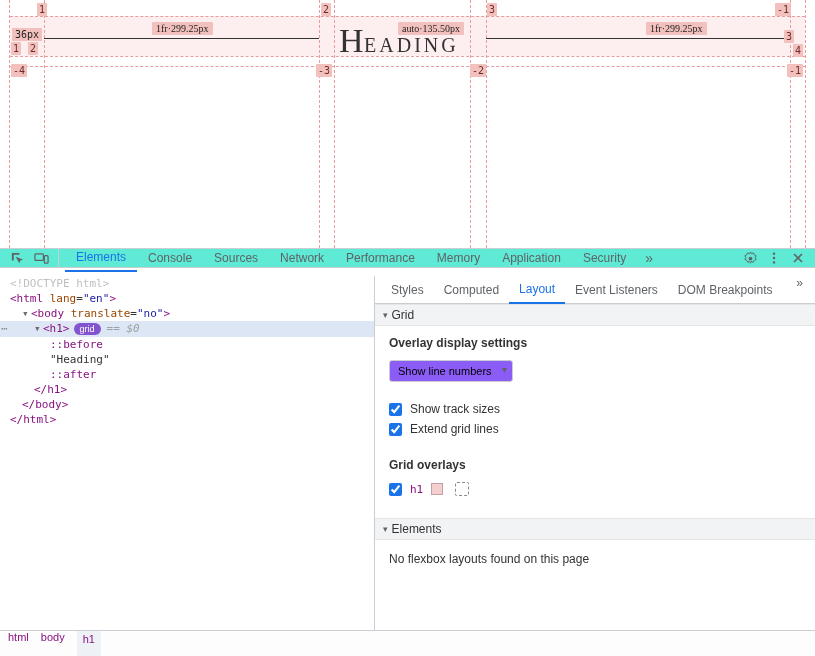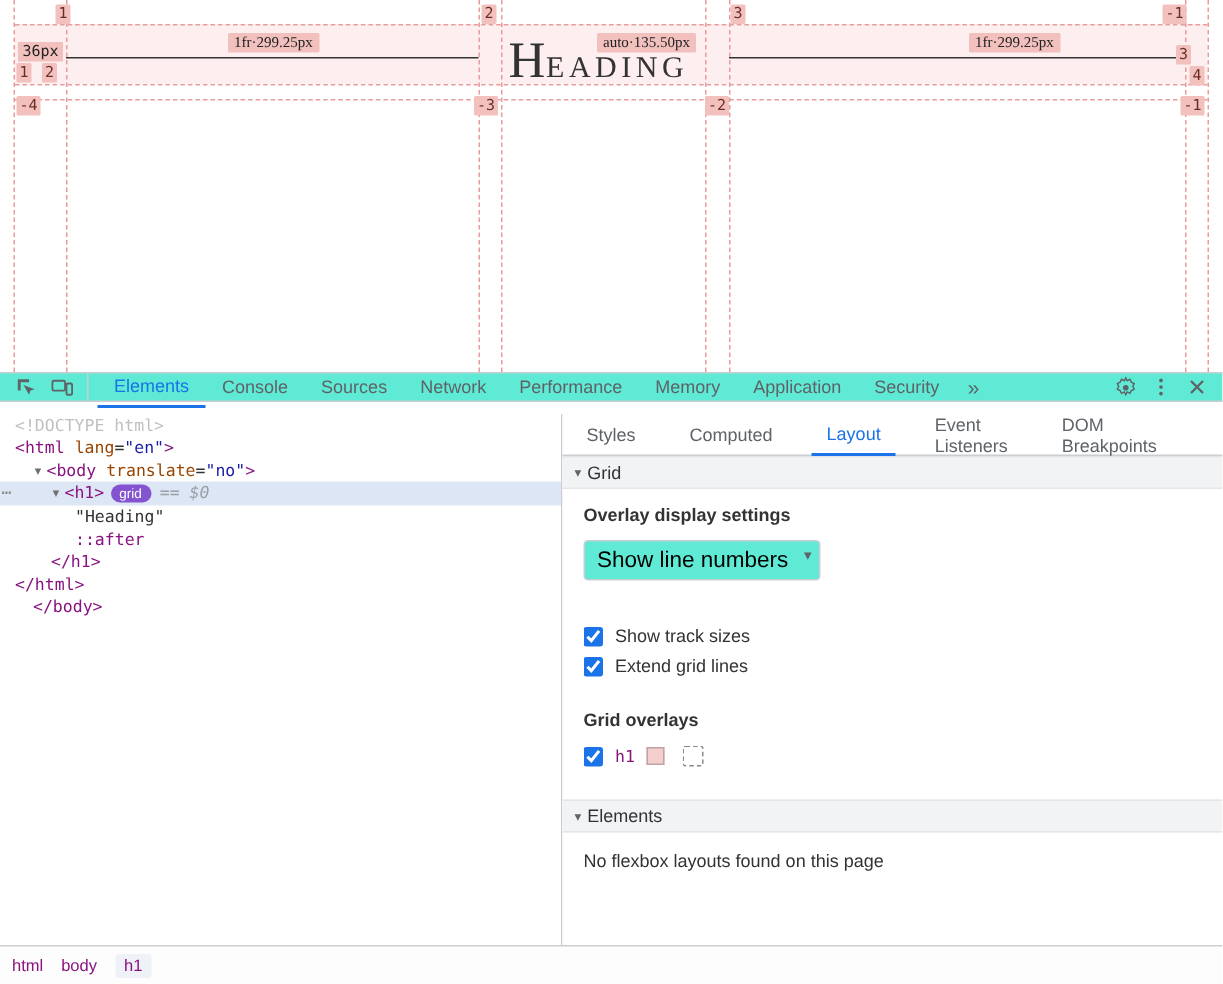--- a/index.html
+++ b/index.html
@@ -70,49 +70,49 @@
 .gridbadge {
   background: #8453cf; color: #fff; border-radius: 8px; font-size: 9px; padding: 1px 6px; margin-left: 4px; font-family: -apple-system, sans-serif; text-transform: lowercase;
 }
 .eqdollar { color: #9aa0a6; font-style: italic; margin-left: 6px; }
 
 
 .rightpane {
   position: absolute; top: 276px; left: 375px; right: 0; bottom: 26px; background: #fff; display: flex; flex-direction: column;
 }
 .rightpane .tabrow {
-  height: 28px; display: flex; border-bottom: 1px solid #cacdd1; padding: 0 6px; gap: 16px;
+  height: 28px; display: flex; border-bottom: 1px solid #cacdd1; padding: 0 6px; gap: 0;
 }
 .rightpane .tabrow .tab { padding: 0 10px; height: 28px; display:flex; align-items:center; color:#5f6368; cursor:pointer; font-size: 12px; }
 .rightpane .tabrow .tab.active { color:#1a73e8; border-bottom: 2px solid #1a73e8; }
 .rightpane .tabrow .spacer { flex:1; }
 .rightpane .tabrow .more { color:#5f6368; padding: 0 6px; }
 .section-hdr {
   background: #f1f3f4; border-bottom: 1px solid #e3e5e7; border-top: 1px solid #e3e5e7; padding: 3px 8px; font-size: 12px; color: #333; display:flex; align-items:center; gap:4px;
 }
 .section-hdr .tri { font-size: 9px; color: #5f6368; }
 .section-body { padding: 10px 12px 16px 14px; font-size: 12px; color: #333; }
 .section-body .subhdr { font-weight: 600; margin-bottom: 10px; }
 .section-body .subhdr2 { font-weight: 600; margin: 4px 0 10px 0; }
 .section-body select {
-  font-size: 15px; padding: 4px 20px 4px 8px; border: 1px solid #cacdd1; border-radius: 3px; background: #5eead4; appearance: none; position: relative; margin-bottom: 24px;
+  font-size: 11px; padding: 4px 20px 4px 8px; border: 1px solid #cacdd1; border-radius: 3px; background: #8b5cf6; appearance: none; position: relative; margin-bottom: 14px;
 }
 .selwrap { position: relative; display:inline-block; }
 .selwrap::after { content: "▾"; position:absolute; right:6px; top:4px; font-size:10px; color:#5f6368; pointer-events:none; }
 .cbrow { display:flex; align-items:center; gap:8px; margin: 6px 0; }
 .cbrow input[type=checkbox] { accent-color: #1a73e8; width:13px; height:13px; }
 .swatch { width:12px; height:12px; background:#f5cfcf; border:1px solid #bfa2a2; display:inline-block; }
 .dashedbtn { width:14px; height:14px; border:1px dashed #888; display:inline-block; margin-left:4px; border-radius:2px; }
 .h1tag { color:#881280; font-family: Menlo, monospace; font-size:11px; }
 .msg { color:#333; padding: 12px 14px; }
 
 
 .breadcrumb {
   position: absolute; bottom: 0; left: 0; right: 0; height: 26px; background: #fdfdfd; border-top: 1px solid #cacdd1;
-  display:flex; align-items:center; padding: 0 8px; gap: 12px; font-size: 11px; color: #881280; font-family: -apple-system, sans-serif;
+  display:flex; padding: 0 8px; gap: 12px; font-size: 11px; color: #881280; font-family: -apple-system, sans-serif;
 }
 .breadcrumb .crumb.active { background:#eef1f6; padding:2px 6px; border-radius:2px; }
 
 svg { display:block; }
 </style>
 </head>
 <body>
 
 <div class="preview">
   <div class="track-band"></div>
@@ -200,25 +200,26 @@
         <path d="M2 2l8 8M10 2l-8 8" stroke="#5f6368" stroke-width="1.6"></path>
       </svg>
   </div>
 </div>
 
 <div class="dompane">
   <div class="line"><span class="doctype">&lt;!DOCTYPE html&gt;</span></div>
   <div class="line"><span class="tag">&lt;html </span><span class="attr">lang</span>=<span class="str">"en"</span><span class="tag">&gt;</span></div>
   <div class="line indent1"><span class="arrow down"></span><span class="tag">&lt;body </span><span class="attr">translate</span>=<span class="str">"no"</span><span class="tag">&gt;</span></div>
   <div class="line indent2 sel" style="position:relative;"><span class="dots">⋯</span><span class="arrow down"></span><span class="tag">&lt;h1&gt;</span><span class="gridbadge">grid</span><span class="eqdollar">== $0</span></div>
+  <div class="line indent3"><span class="tag">::before</span></div>
   <div class="line indent3"><span>"Heading"</span></div>
   <div class="line indent3"><span class="tag">::after</span></div>
   <div class="line indent2"><span class="tag">&lt;/h1&gt;</span></div>
+  <div class="line indent1"><span class="tag">&lt;/body&gt;</span></div>
   <div class="line"><span class="tag">&lt;/html&gt;</span></div>
-  <div class="line indent1"><span class="tag">&lt;/body&gt;</span></div>
 </div>
 
 <div class="rightpane">
   <div class="tabrow">
     <div class="tab">Styles</div>
     <div class="tab">Computed</div>
     <div class="tab active">Layout</div>
     <div class="tab">Event Listeners</div>
     <div class="tab">DOM Breakpoints</div>
     <div class="spacer"></div>

